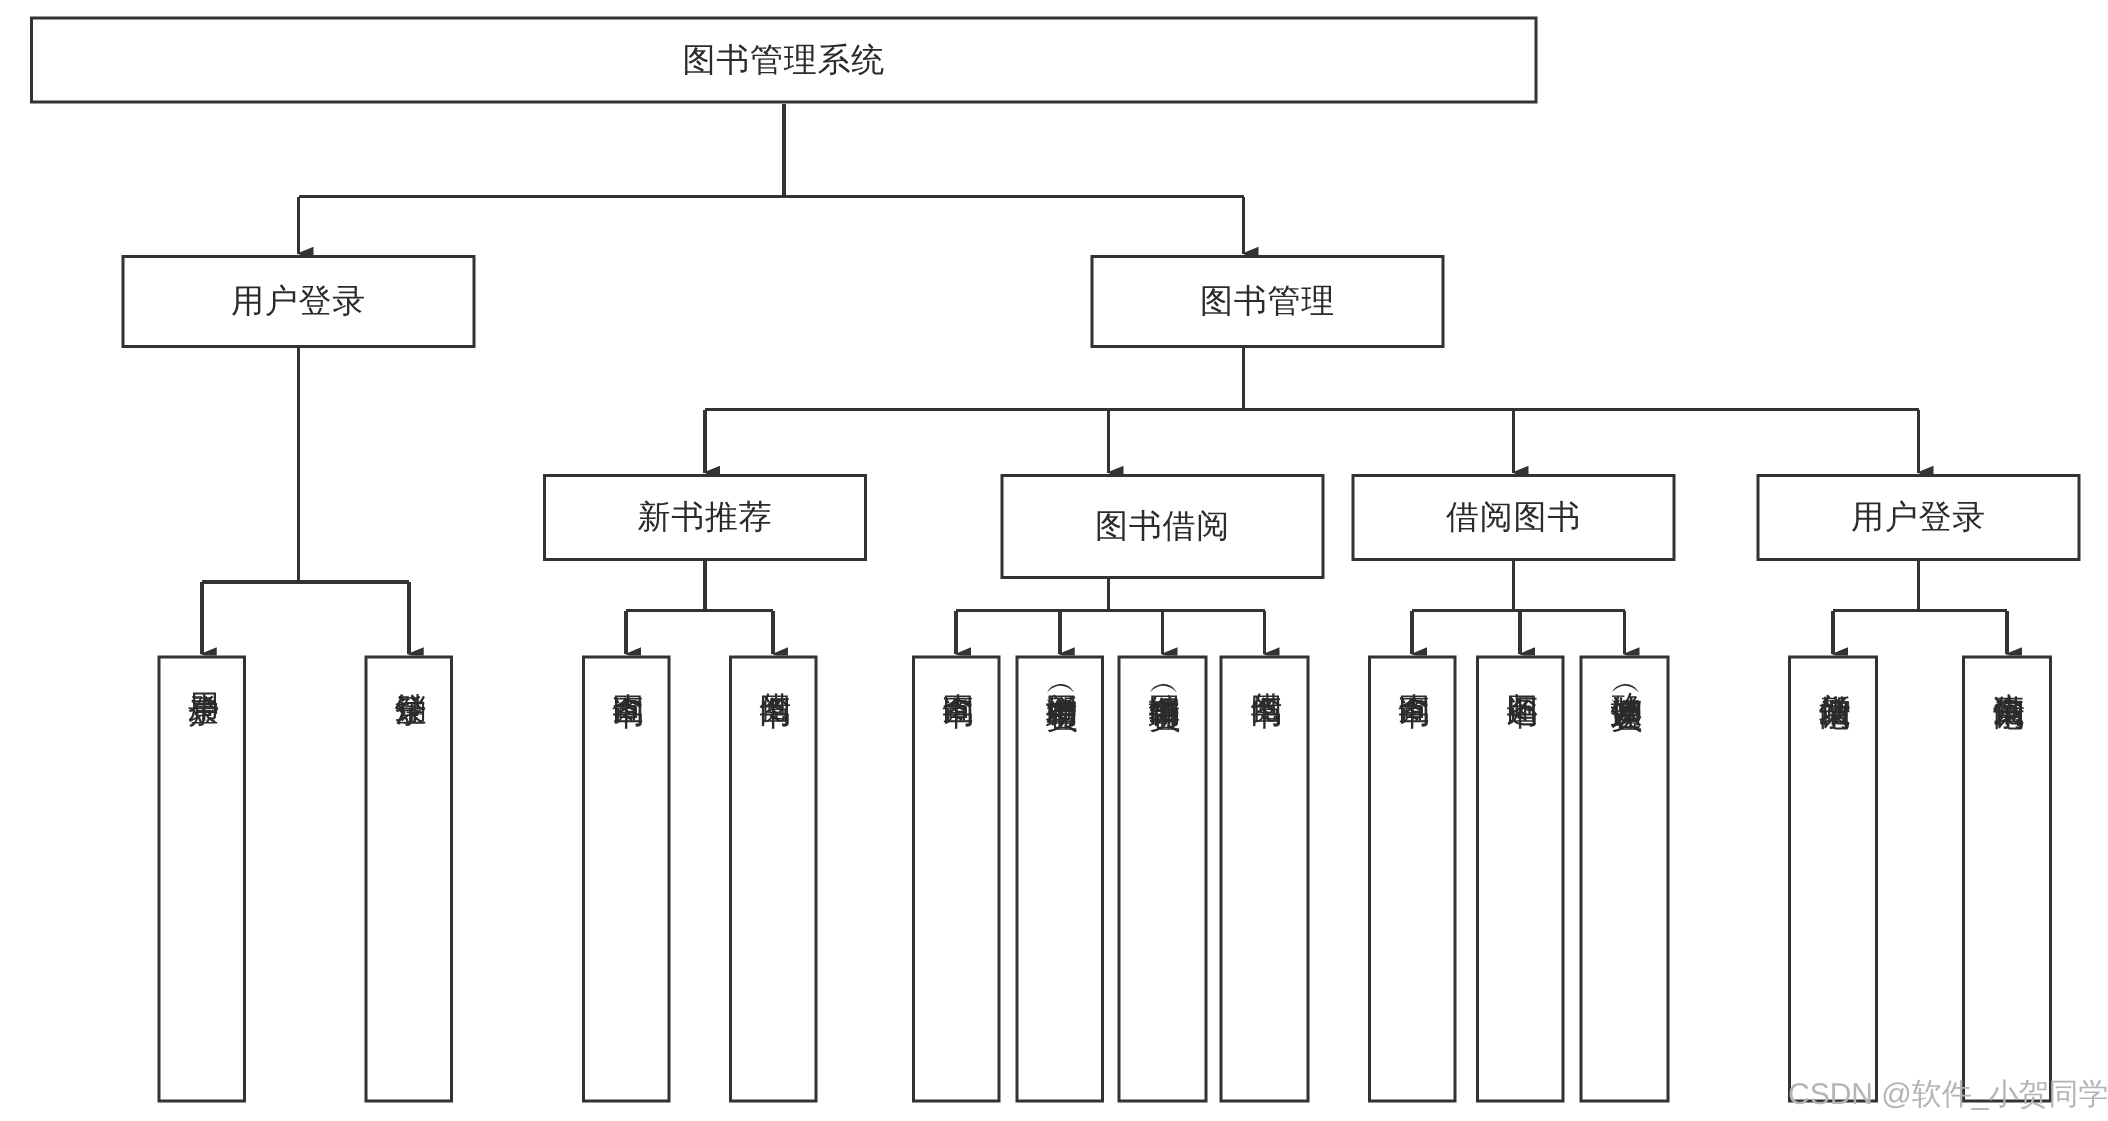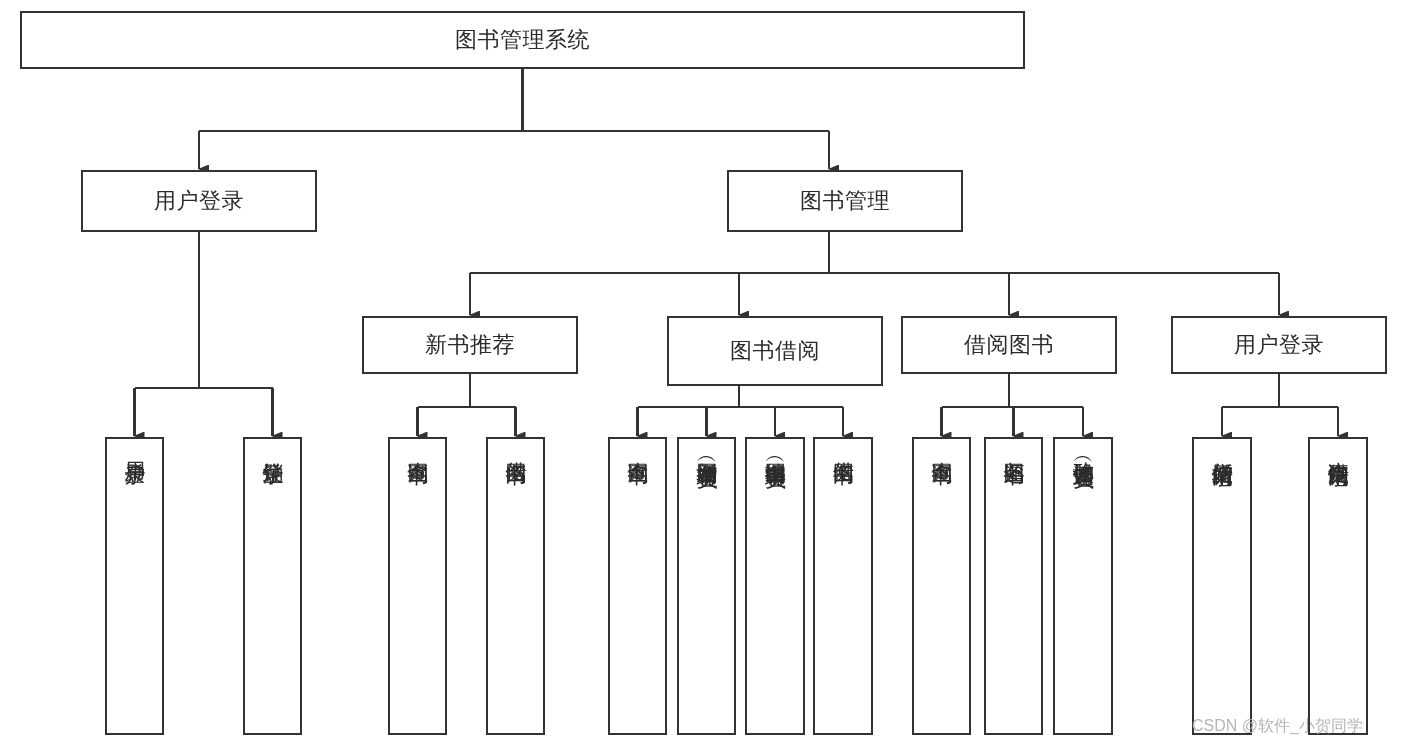--- a/index.html
+++ b/index.html
@@ -53,21 +53,21 @@
   .vert .node-label {
     writing-mode: vertical-rl;
     text-orientation: upright;
     font-size: 21px;
     line-height: 1.18;
     letter-spacing: 1px;
     white-space: nowrap;
   }
   .watermark {
     position: absolute;
-    font-size: 16px;
+    font-size: 20px;
     color: #b5b5b5;
     white-space: nowrap;
     user-select: none;
   }
 </style>
 </head>
 <body>
 
 <div id="diagram-root">
 

